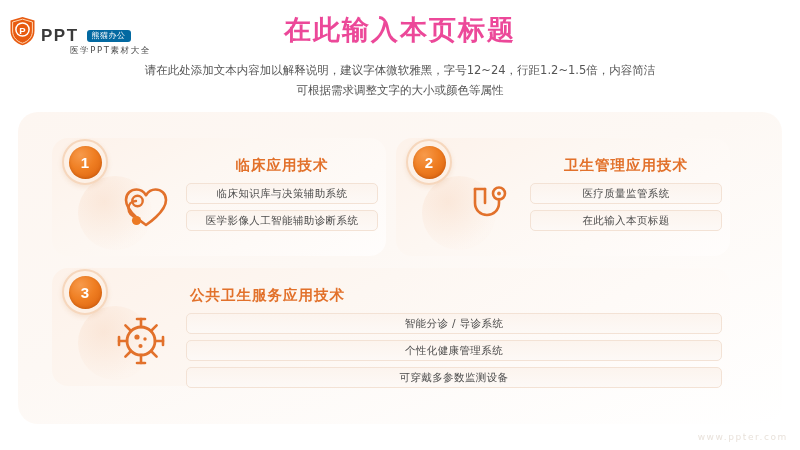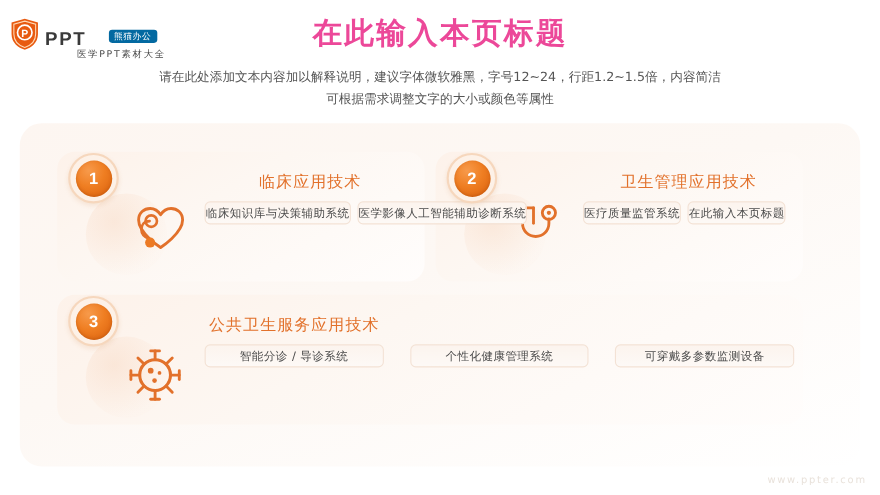--- a/index.html
+++ b/index.html
@@ -31,21 +31,21 @@
     gap: 5px;
   }
   .logo-shield {
     width: 27px;
     height: 30px;
     position: relative;
     flex: none;
   }
   .logo-shield svg { display: block; }
   .logo-text { display: flex; flex-direction: column; justify-content: center; }
-  .logo-row1 { display: flex; align-items: flex-start; gap: 20px; margin-top: 20px; }
+  .logo-row1 { display: flex; align-items: center; gap: 8px; margin-top: 20px; }
   .logo-ppt {
     font-size: 17px;
     font-weight: bold;
     color: #3a3a3a;
     letter-spacing: 1.5px;
     line-height: 1;
     font-family: "Liberation Sans", sans-serif;
   }
   .logo-badge {
     background: #0369a1;
@@ -176,33 +176,33 @@
   .card-icon svg { display: block; }
 
   
   .card-body { position: absolute; z-index: 4; }
   #body-1 { left: 186px; top: 156px; width: 192px; }
   #body-2 { left: 530px; top: 156px; width: 192px; }
   #body-3 { left: 186px; top: 286px; width: 536px; }
 
   .card-title {
     font-size: 14.5px;
-    font-weight: normal;
+    font-weight: bold;
     color: #e2712b;
     letter-spacing: 1px;
     margin-bottom: 8px;
     font-family: "DejaVu Sans", sans-serif;
   }
   #body-1 .card-title, #body-2 .card-title { text-align: center; }
   #body-3 .card-title { text-align: left; padding-left: 4px; }
 
-  .pill-list { display: flex; flex-direction: row; gap: 6px; }
+  .pill-list { display: flex; flex-direction: column; gap: 6px; }
   .pill-grid {
     display: grid;
-    grid-template-columns: 1fr 1fr 1fr;
+    grid-template-columns: 1fr;
     column-gap: 24px;
     row-gap: 6px;
   }
   .pill {
     background: linear-gradient(180deg, #fcf4ee 0%, #fdf9f6 100%);
     border: 1px solid #f3e2d5;
     border-radius: 5px;
     height: 21px;
     display: flex;
     align-items: center;

